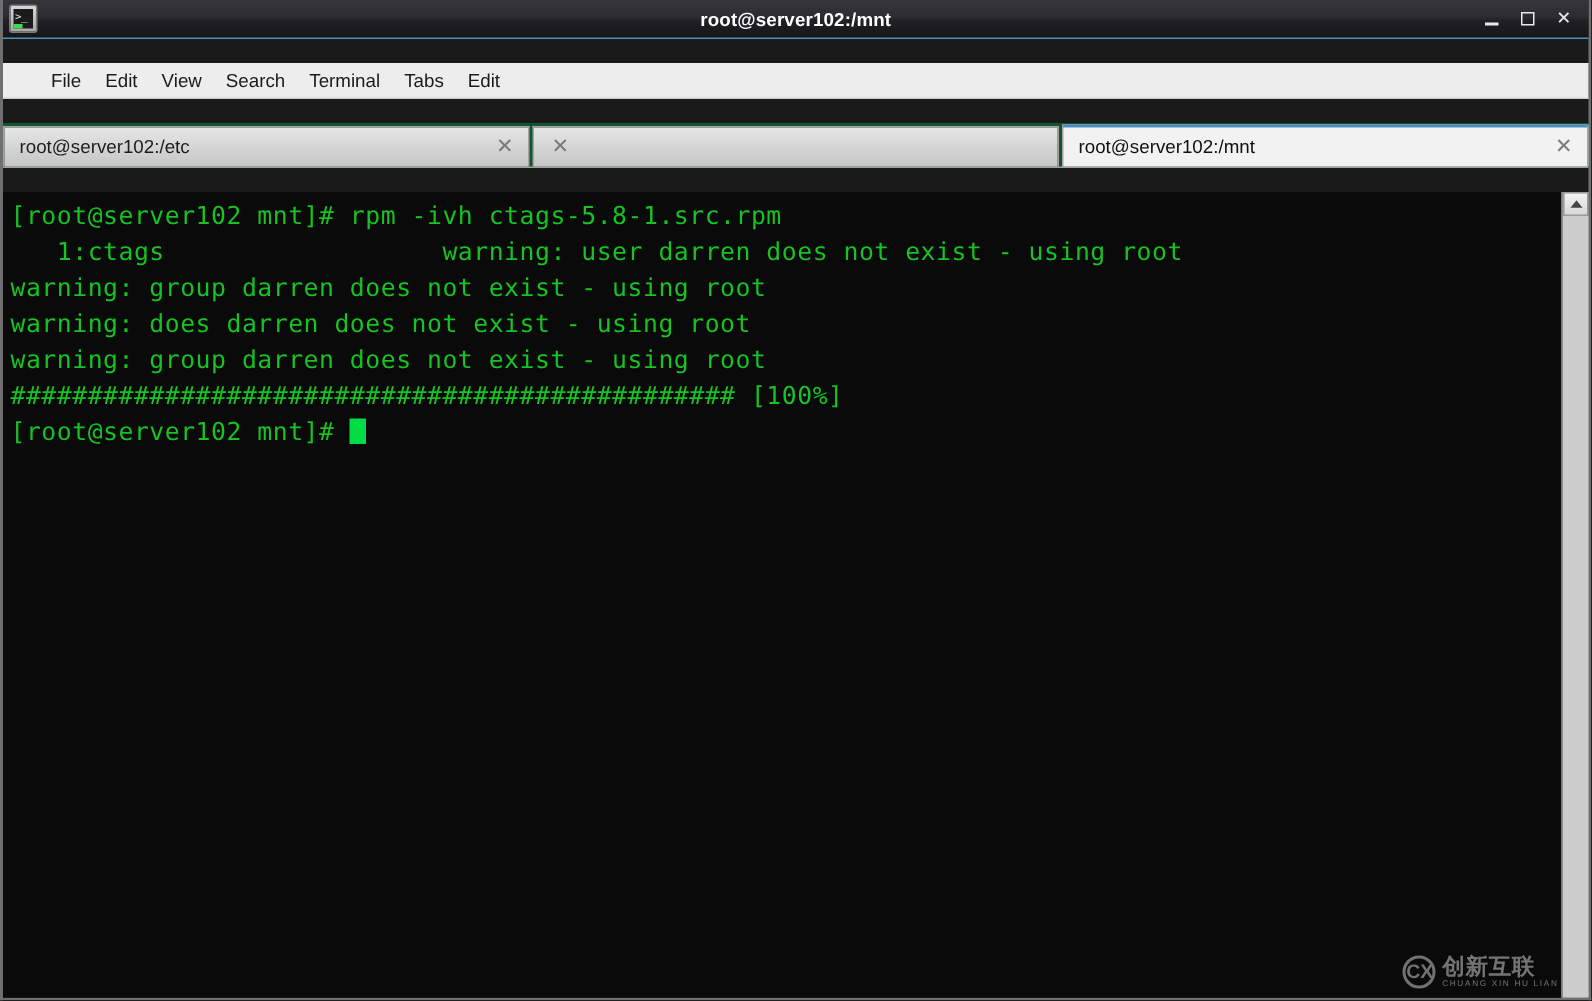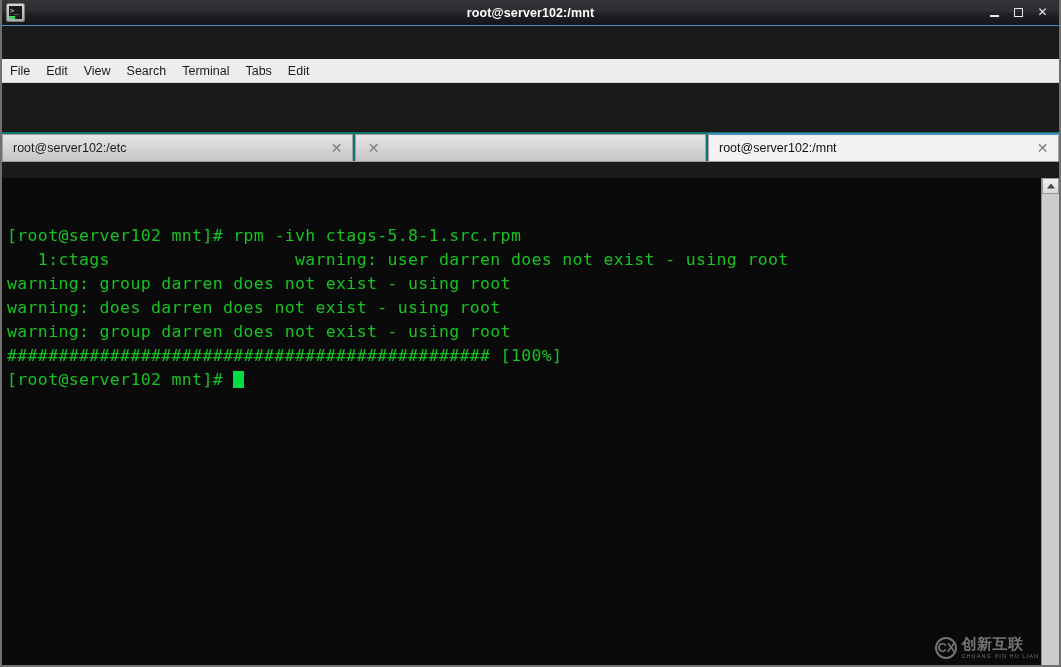--- a/index.html
+++ b/index.html
@@ -121,43 +121,41 @@
   }
 
   
   .menubar {
     height: 24px;
     flex: 0 0 24px;
     background: #ededed;
     border-bottom: 1px solid #cfcfcf;
     display: flex;
     align-items: center;
-    padding-left: 0;
-    box-sizing: border-box;
-    margin-top: 17px;
+    padding-left: 24px;
+    box-sizing: border-box;
   }
   .menu-item {
     font-size: 12.5px;
     color: #1b1b1b;
     padding: 2px 8px;
     cursor: default;
     white-space: nowrap;
   }
 
   
   .tabbar {
     height: 30px;
     flex: 0 0 30px;
-    background: #0f766e;
+    background: #14532d;
     display: flex;
     align-items: flex-end;
     box-sizing: border-box;
     padding: 0;
     border-bottom: 1px solid #9f9f9f;
-    margin-top: 33px;
   }
   .tab {
     height: 27px;
     display: flex;
     align-items: center;
     box-sizing: border-box;
     padding: 0 8px 0 10px;
     font-size: 12.5px;
     color: #1d1d1d;
     border: 1px solid #a3a3a3;
@@ -202,21 +200,20 @@
     background: #0a0a0a;
     min-height: 0;
     position: relative;
   }
   .terminal {
     flex: 1 1 auto;
     background: #0a0a0a;
     padding: 4px 0 0 5px;
     overflow: hidden;
     box-sizing: border-box;
-    margin-top: 42px;
   }
   .tline {
     font-family: "DejaVu Sans Mono", monospace;
     font-size: 16.5px;
     line-height: 24px;
     color: #16c322;
     white-space: pre;
     letter-spacing: 0.35px;
   }
   .cursor {

